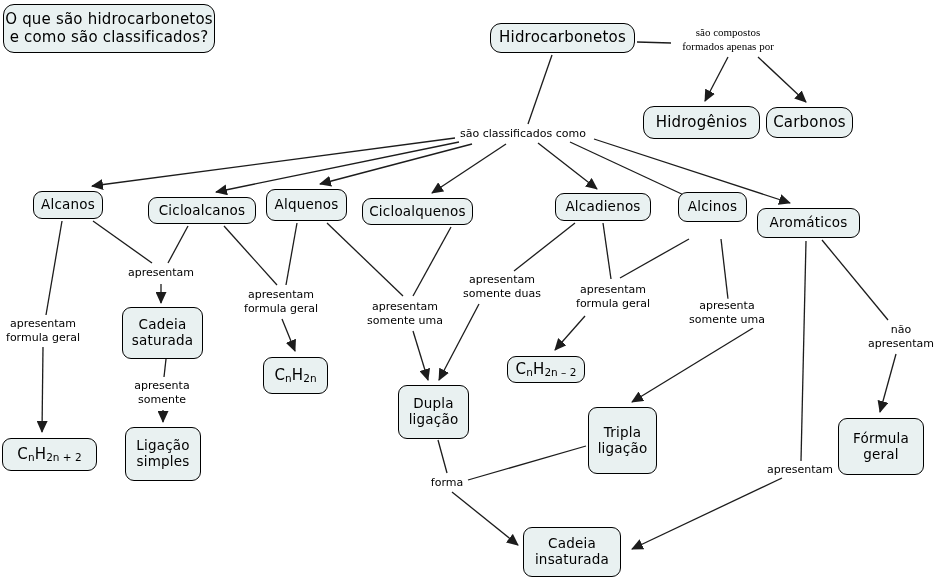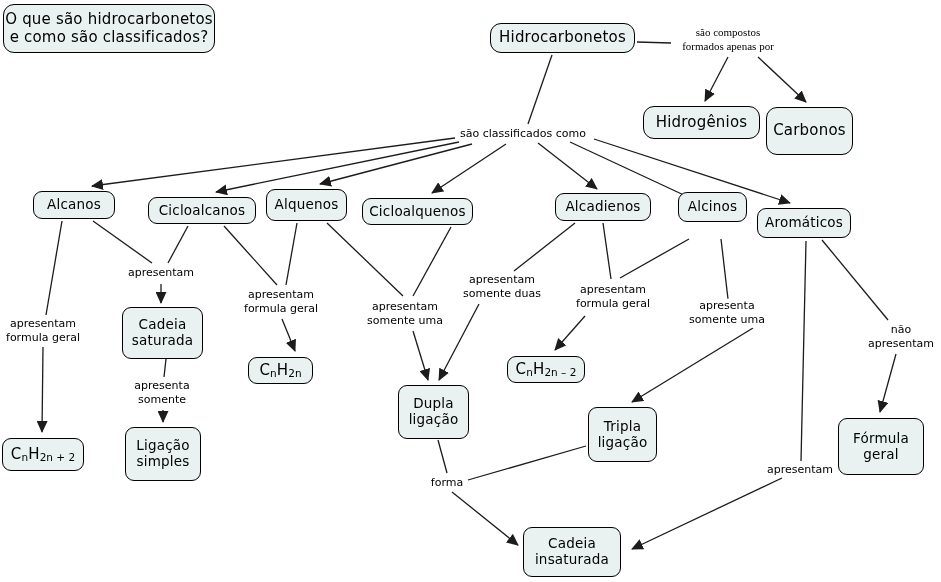--- a/index.html
+++ b/index.html
@@ -130,66 +130,66 @@
     <div class="node lg" style="left: 3px; top: 4px; width: 212px; height: 49px;">
       <div class="tline">O que são hidrocarbonetos</div>
       <div class="tline">e como são classificados?</div>
     </div>
     <div class="node lg" style="left: 643px; top: 106px; width: 117px; height: 33px;">
       <div class="tline">Hidrogênios</div>
     </div>
     <div class="node lg" style="left: 490px; top: 23px; width: 145px; height: 30px;">
       <div class="tline">Hidrocarbonetos</div>
     </div>
-    <div class="node lg" style="left: 766px; top: 107px; width: 87px; height: 48px;">
+    <div class="node lg" style="left: 766px; top: 107px; width: 87px; height: 31px;">
       <div class="tline">Carbonos</div>
     </div>
-    <div class="node" style="left: 33px; top: 191px; width: 82px; height: 28px;">
+    <div class="node" style="left: 33px; top: 191px; width: 70px; height: 28px;">
       <div class="tline">Alcanos</div>
     </div>
     <div class="node" style="left: 148px; top: 197px; width: 108px; height: 27px;">
       <div class="tline">Cicloalcanos</div>
     </div>
     <div class="node" style="left: 362px; top: 198px; width: 111px; height: 27px;">
       <div class="tline">Cicloalquenos</div>
     </div>
     <div class="node" style="left: 266px; top: 189px; width: 81px; height: 32px;">
       <div class="tline">Alquenos</div>
     </div>
     <div class="node" style="left: 555px; top: 193px; width: 96px; height: 28px;">
       <div class="tline">Alcadienos</div>
     </div>
     <div class="node" style="left: 678px; top: 192px; width: 69px; height: 30px;">
       <div class="tline">Alcinos</div>
     </div>
-    <div class="node" style="left: 757px; top: 208px; width: 94px; height: 30px;">
+    <div class="node" style="left: 757px; top: 208px; width: 103px; height: 30px;">
       <div class="tline">Aromáticos</div>
     </div>
     <div class="node" style="left: 122px; top: 307px; width: 81px; height: 52px;">
       <div class="tline">Cadeia</div>
       <div class="tline">saturada</div>
     </div>
-    <div class="node formula" style="left: 248px; top: 357px; width: 65px; height: 27px; border-radius: 9px;">
+    <div class="node formula" style="left: 263px; top: 357px; width: 65px; height: 37px; border-radius: 9px;">
       <div class="tline"><span>C</span><span class="sub">n</span><span>H</span><span class="sub">2n</span></div>
     </div>
-    <div class="node formula" style="left: 2px; top: 438px; width: 82px; height: 33px;">
+    <div class="node formula" style="left: 2px; top: 438px; width: 95px; height: 33px;">
       <div class="tline"><span>C</span><span class="sub">n</span><span>H</span><span class="sub">2n + 2</span></div>
     </div>
     <div class="node" style="left: 125px; top: 427px; width: 76px; height: 54px;">
       <div class="tline">Ligação</div>
       <div class="tline">simples</div>
     </div>
     <div class="node" style="left: 398px; top: 385px; width: 71px; height: 54px;">
       <div class="tline">Dupla</div>
       <div class="tline">ligação</div>
     </div>
     <div class="node formula" style="left: 507px; top: 356px; width: 78px; height: 27px;">
       <div class="tline"><span>C</span><span class="sub">n</span><span>H</span><span class="sub">2n – 2</span></div>
     </div>
-    <div class="node" style="left: 588px; top: 407px; width: 69px; height: 55px;">
+    <div class="node" style="left: 588px; top: 407px; width: 69px; height: 67px;">
       <div class="tline">Tripla</div>
       <div class="tline">ligação</div>
     </div>
     <div class="node" style="left: 838px; top: 418px; width: 86px; height: 57px;">
       <div class="tline">Fórmula</div>
       <div class="tline">geral</div>
     </div>
     <div class="node" style="left: 523px; top: 527px; width: 98px; height: 50px;">
       <div class="tline">Cadeia</div>
       <div class="tline">insaturada</div>

